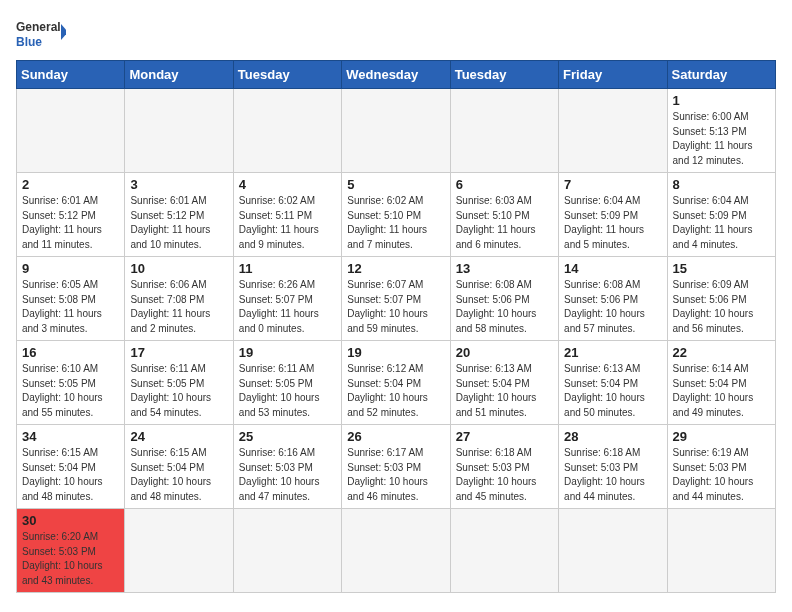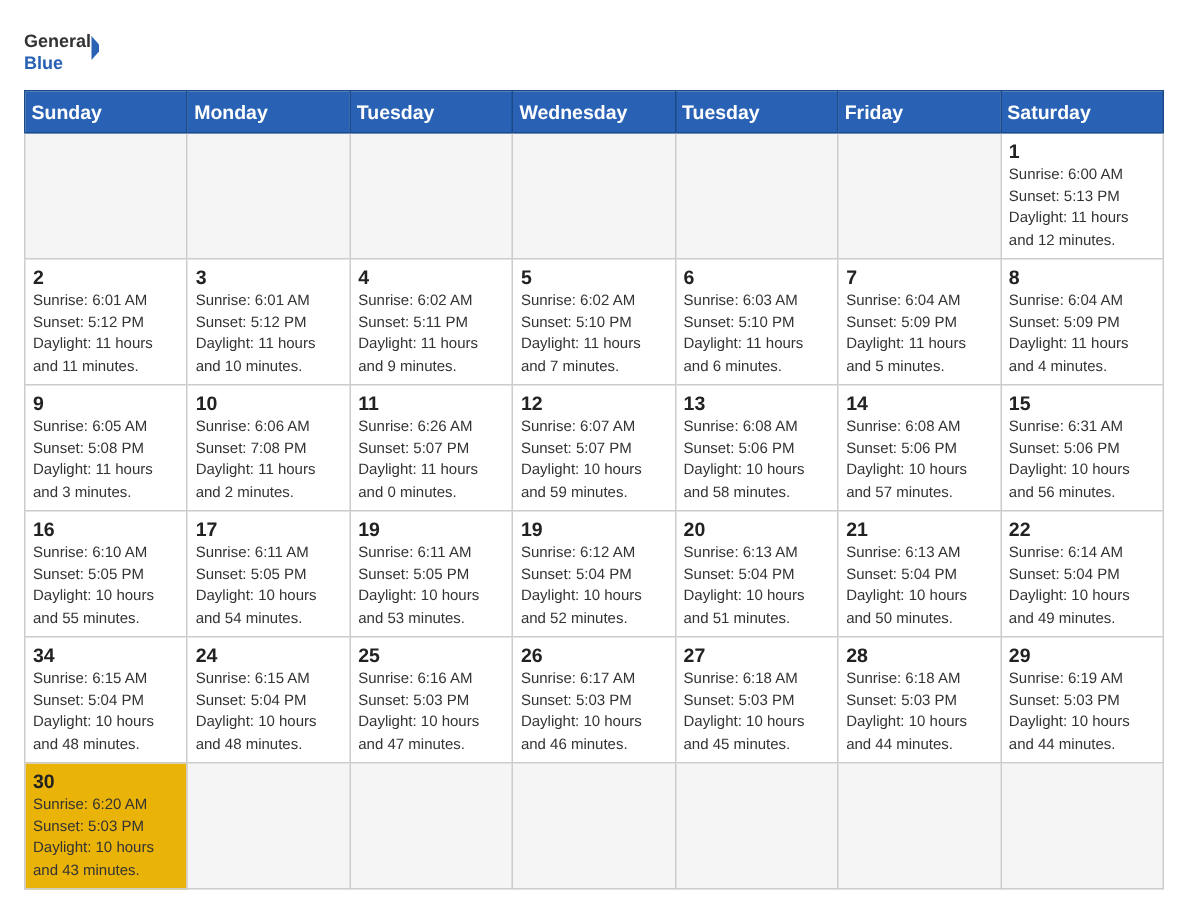--- a/index.html
+++ b/index.html
@@ -69,21 +69,21 @@
     }
     .day-info {
       font-size: 10px;
       color: #333;
       line-height: 1.45;
     }
     .last-row td {
       background: #f5f5f5;
     }
     .last-row td.has-data {
-      background: #eab308;
+      background: #ef4444;
     }
   </style>
 </head>
 <body>
 
 <div class="header-area">
   <div class="logo">
   <svg width="50" height="36" viewBox="0 0 50 36">
     <text x="0" y="15" font-size="12" font-weight="bold" fill="#333" font-family="Arial">General</text>
     <text x="0" y="30" font-size="12" font-weight="bold" fill="#2962b5" font-family="Arial">Blue</text>
@@ -199,21 +199,21 @@
 Daylight: 10 hours and 58 minutes.</div>
         </td>
         <td>
           <span class="day-number">14</span>
           <div class="day-info">Sunrise: 6:08 AM
 Sunset: 5:06 PM
 Daylight: 10 hours and 57 minutes.</div>
         </td>
         <td>
           <span class="day-number">15</span>
-          <div class="day-info">Sunrise: 6:31 AM
+          <div class="day-info">Sunrise: 6:09 AM
 Sunset: 5:06 PM
 Daylight: 10 hours and 56 minutes.</div>
         </td>
       </tr>
       <tr>
         <td>
           <span class="day-number">16</span>
           <div class="day-info">Sunrise: 6:10 AM
 Sunset: 5:05 PM
 Daylight: 10 hours and 55 minutes.</div>

